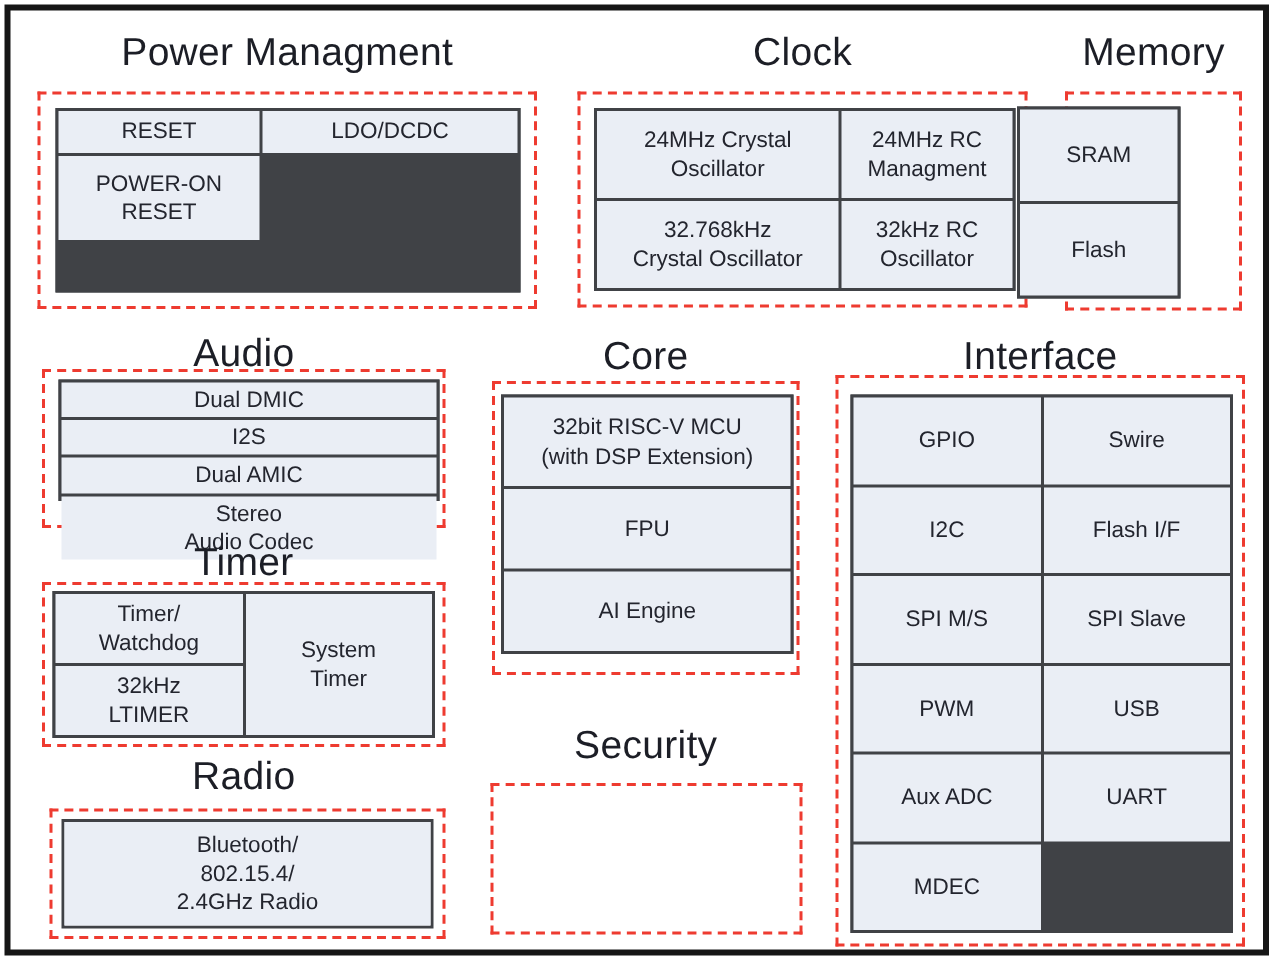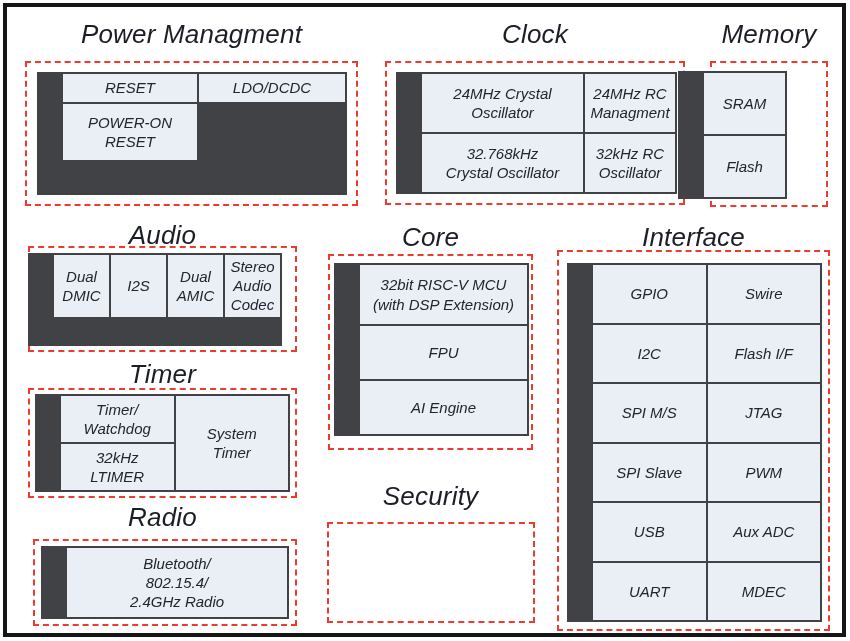--- a/index.html
+++ b/index.html
@@ -10,21 +10,20 @@
     --title:#1c1e26;
     --text:#23252e;
   }
   html,body{margin:0;padding:0;background:#ffffff;}
   .canvas{
     position:relative;
     width:850px;height:641px;
     background:#ffffff;
     font-family:"Liberation Sans", sans-serif;
     overflow:hidden;
-    font-style:italic;
   }
   .frame{
     position:absolute;
     left:3px;top:3px;right:4px;bottom:4px;
     border:4px solid var(--frame);
     pointer-events:none;
   }
   .title{
     position:absolute;
     text-align:center;
@@ -39,21 +38,20 @@
     border:2px dashed var(--dash);
     box-sizing:border-box;
   }
   .tbl{
     position:absolute;
     display:grid;
     box-sizing:border-box;
     border:2px solid var(--line);
     background:var(--line);
     gap:2px;
-    padding-left:24px;
   }
   .cell{
     background:var(--fill);
     display:flex;
     align-items:center;
     justify-content:center;
     text-align:center;
     white-space:pre-line;
     font-size:15px;
     line-height:1.28;
@@ -92,21 +90,21 @@
 
   <div class="title" style="left:703px;top:20px;width:132px">Memory</div>
   <div class="dashed" style="left:710px;top:61px;width:118px;height:146px"></div>
   <div class="tbl" style="left:678px;top:71px;width:109px;height:128px;grid-template-rows:1fr 1fr">
     <div class="cell">SRAM</div>
     <div class="cell">Flash</div>
   </div>
 
   <div class="title" style="left:28px;top:221px;width:269px">Audio</div>
   <div class="dashed" style="left:28px;top:246px;width:269px;height:106px"></div>
-  <div class="tbl" style="left:28px;top:253px;width:254px;height:93px;grid-template-columns:1fr 1fr 1fr 1fr;grid-template-rows:1fr 1fr">
+  <div class="tbl" style="left:39px;top:253px;width:254px;height:81px;grid-template-columns:1fr;grid-template-rows:1fr 1fr">
     <div class="cell">Dual DMIC</div>
     <div class="cell">I2S</div>
     <div class="cell">Dual AMIC</div>
     <div class="cell">Stereo
 Audio Codec</div>
   </div>
 
   <div class="title" style="left:328px;top:223px;width:205px">Core</div>
   <div class="dashed" style="left:328px;top:254px;width:205px;height:196px"></div>
   <div class="tbl" style="left:334px;top:263px;width:195px;height:173px;grid-template-rows:59px 1fr 1fr">
@@ -117,21 +115,20 @@
   </div>
 
   <div class="title" style="left:557px;top:223px;width:273px">Interface</div>
   <div class="dashed" style="left:557px;top:250px;width:273px;height:381px"></div>
   <div class="tbl" style="left:567px;top:263px;width:255px;height:359px;grid-template-columns:1fr 1fr;grid-template-rows:repeat(6,1fr)">
     <div class="cell">GPIO</div>
     <div class="cell">Swire</div>
     <div class="cell">I2C</div>
     <div class="cell">Flash I/F</div>
     <div class="cell">SPI M/S</div>
-    <div class="cell">JTAG</div>
     <div class="cell">SPI Slave</div>
     <div class="cell">PWM</div>
     <div class="cell">USB</div>
     <div class="cell">Aux ADC</div>
     <div class="cell">UART</div>
     <div class="cell">MDEC</div>
   </div>
 
   <div class="title" style="left:28px;top:360px;width:269px">Timer</div>
   <div class="dashed" style="left:28px;top:388px;width:269px;height:110px"></div>

